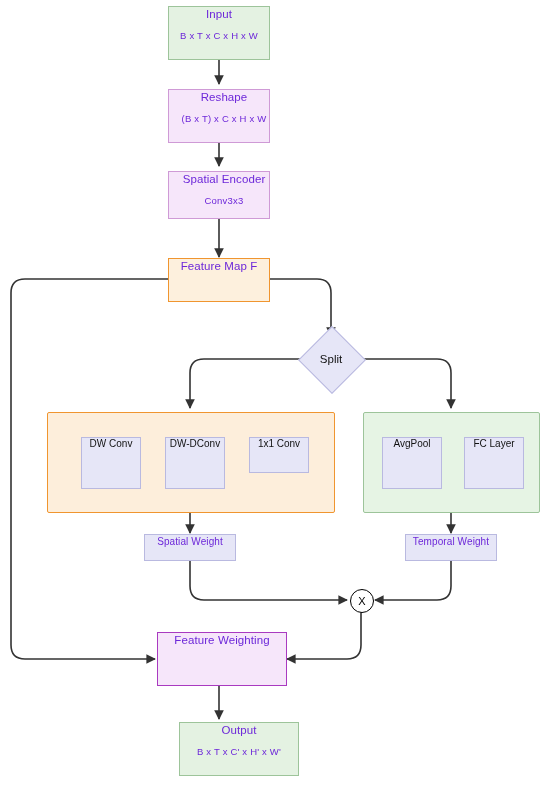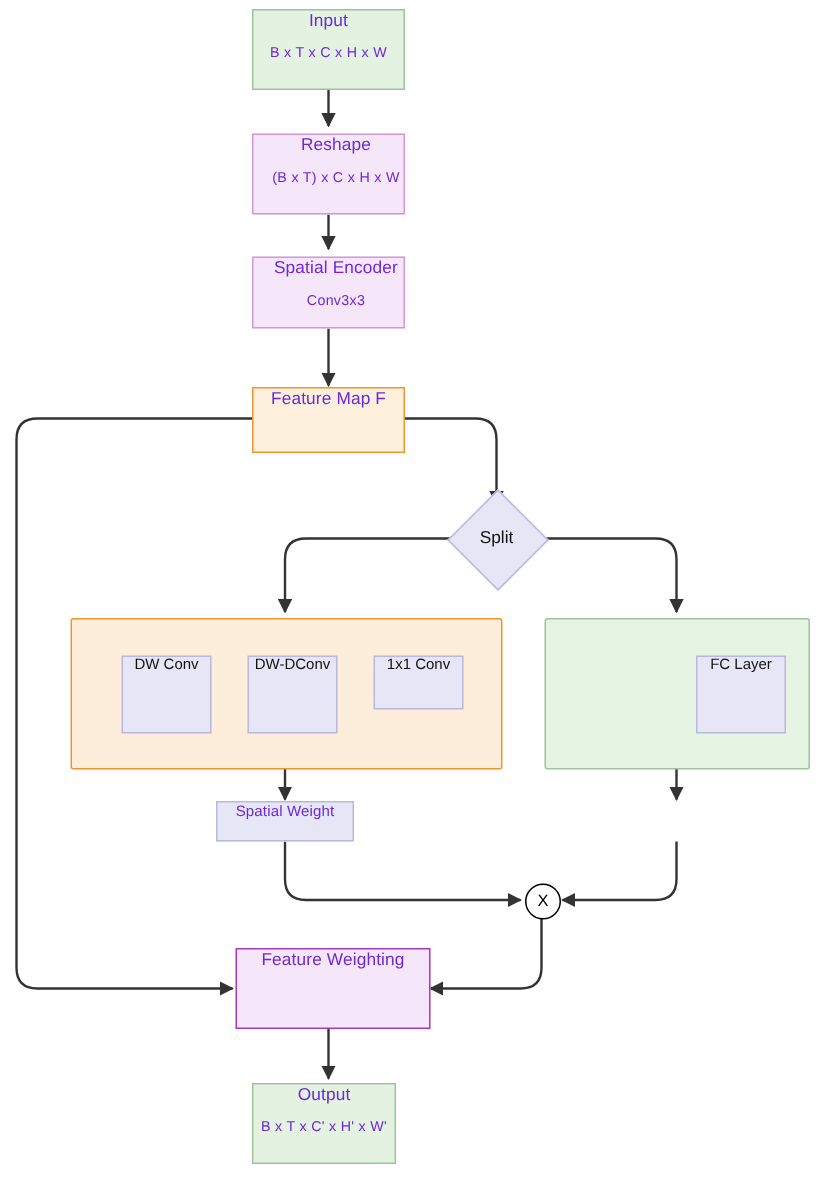--- a/index.html
+++ b/index.html
@@ -197,36 +197,42 @@
     </div>
     <div class="sub-node lav" style="left:117px; top:24px; width:60px; height:52px;">
       <span>DW-DConv</span>
     </div>
     <div class="sub-node lav" style="left:201px; top:24px; width:60px; height:36px;">
       <span>1x1 Conv</span>
     </div>
   </div>
 
   <div class="group-green" style="position:absolute; left:363px; top:412px; width:175px; height:99px;">
+    <div class="sub-node lav" style="left:18px; top:24px; width:60px; height:52px;">
+      <span>AvgPool</span>
+    </div>
     <div class="sub-node lav" style="left:100px; top:24px; width:60px; height:52px;">
       <span>FC Layer</span>
     </div>
   </div>
 
   <div class="node lav" style="left:144px; top:534px; width:92px; height:27px;">
     <div class="title" style="font-size:10px;">Spatial Weight</div>
   </div>
 
+  <div class="node lav" style="left:405px; top:534px; width:92px; height:27px;">
+    <div class="title" style="font-size:10px;">Temporal Weight</div>
+  </div>
 
   <div class="mult" style="left:350px; top:589px;">
     <span>X</span>
   </div>
 
   <div class="node purple-strong" style="left:157px; top:632px; width:130px; height:54px;">
     <div class="title">Feature Weighting</div>
   </div>
 
-  <div class="node green" style="left:168px; top:722px; width:96px; height:54px;">
+  <div class="node green" style="left:179px; top:722px; width:120px; height:54px;">
     <div class="title">Output</div>
     <div class="sub">B x T x C' x H' x W'</div>
   </div>
 
 </div>
 
 </body></html>

